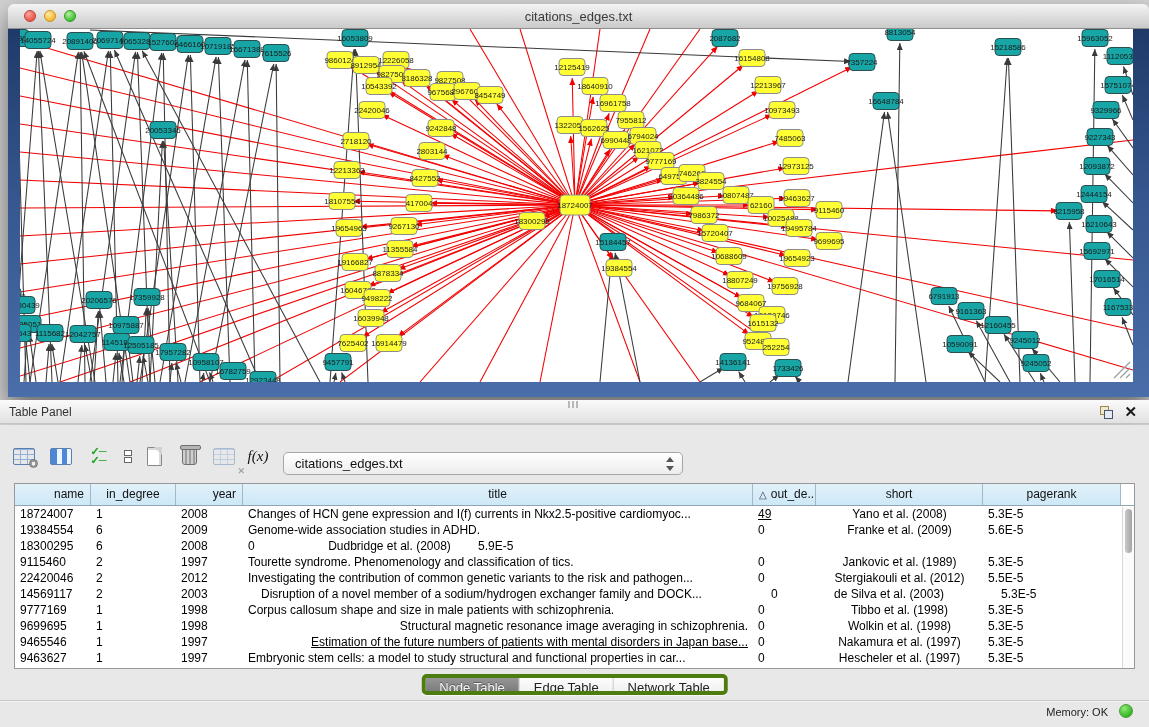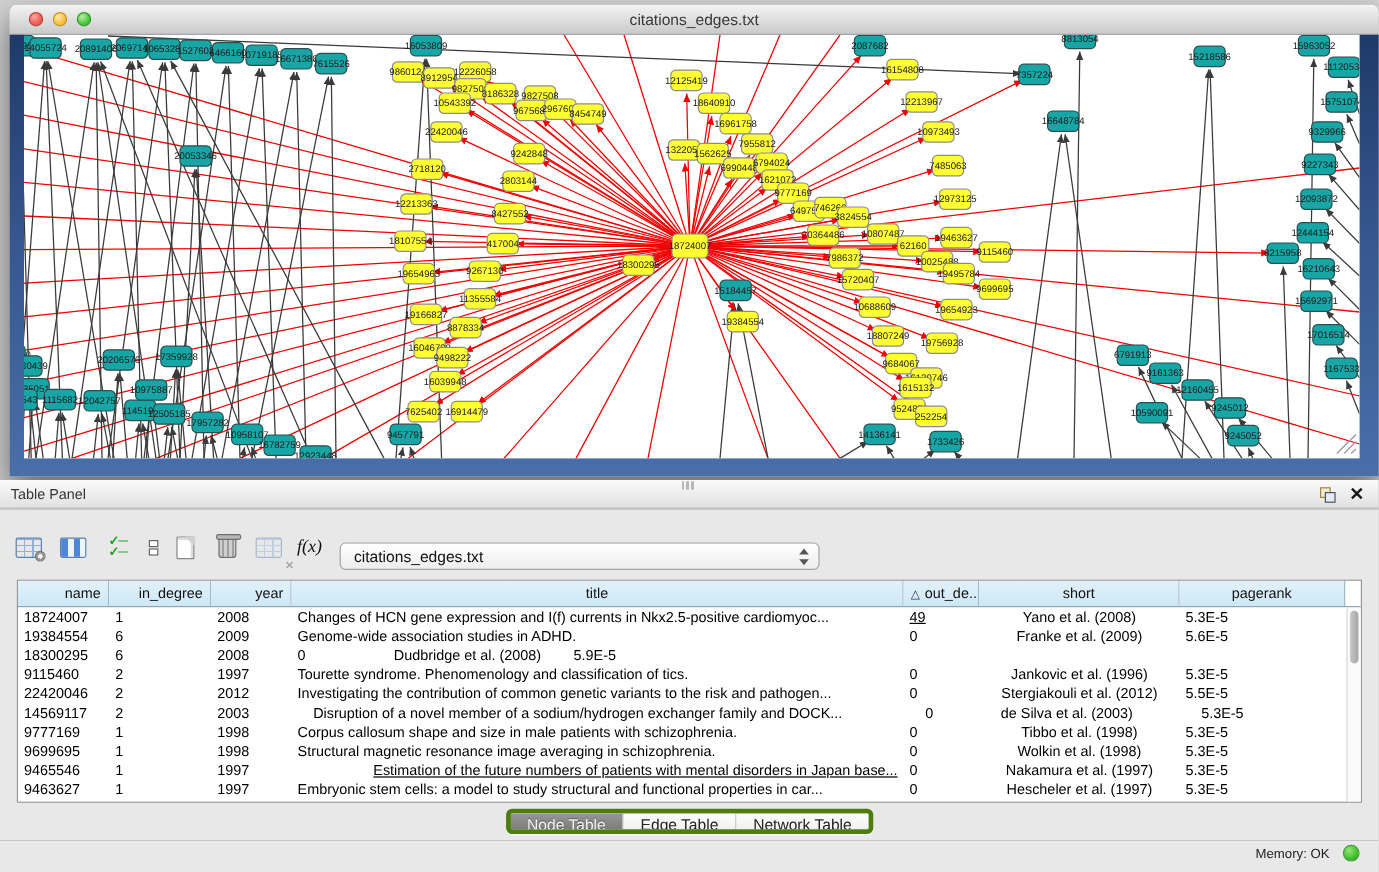--- a/index.html
+++ b/index.html
@@ -611,21 +611,21 @@
       </span>
     <div id="combo">
       <span>citations_edges.txt</span>
       <span class="steppers"></span>
     </div>
   </div>
 
   <div id="tablebox">
     <div id="thead">
         <div class="hcell" style="width: 76px; text-align: right;">name</div>
-        <div class="hcell" style="width: 85px; text-align: right;">in_degree</div>
+        <div class="hcell" style="width: 85px; text-align: center;">in_degree</div>
         <div class="hcell" style="width: 67px; text-align: right;">year</div>
         <div class="hcell" style="width: 510px; text-align: center;">title</div>
         <div class="hcell" style="width: 63px; text-align: left;"><span class="sorttri">△</span>out_de...</div>
         <div class="hcell" style="width: 167px; text-align: center;">short</div>
         <div class="hcell" style="width: 138px; text-align: center;">pagerank</div>
       </div>
     <div id="tbody">
         <div class="trow">
           <div class="tcell" style="width: 76px; text-align: left;">18724007</div>
           <div class="tcell" style="width: 85px; text-align: left;">1</div>
@@ -651,21 +651,21 @@
           <div class="tcell" style="width: 63px; text-align: left;">0</div>
           <div class="tcell" style="width: 167px; text-align: center;">Dudbridge et al. (2008)</div>
           <div class="tcell" style="width: 138px; text-align: left;">5.9E-5</div>
         </div>
         <div class="trow">
           <div class="tcell" style="width: 76px; text-align: left;">9115460</div>
           <div class="tcell" style="width: 85px; text-align: left;">2</div>
           <div class="tcell" style="width: 67px; text-align: left;">1997</div>
           <div class="tcell" style="width: 510px; text-align: left;">Tourette syndrome. Phenomenology and classification of tics.</div>
           <div class="tcell" style="width: 63px; text-align: left;">0</div>
-          <div class="tcell" style="width: 167px; text-align: center;">Jankovic et al. (1996)</div>
+          <div class="tcell" style="width: 167px; text-align: center;">Jankovic et al. (1989)</div>
           <div class="tcell" style="width: 138px; text-align: left;">5.3E-5</div>
         </div>
         <div class="trow">
           <div class="tcell" style="width: 76px; text-align: left;">22420046</div>
           <div class="tcell" style="width: 85px; text-align: left;">2</div>
           <div class="tcell" style="width: 67px; text-align: left;">2012</div>
           <div class="tcell" style="width: 510px; text-align: left;">Investigating the contribution of common genetic variants to the risk and pathogen...</div>
           <div class="tcell" style="width: 63px; text-align: left;">0</div>
           <div class="tcell" style="width: 167px; text-align: center;">Stergiakouli et al. (2012)</div>
           <div class="tcell" style="width: 138px; text-align: left;">5.5E-5</div>
@@ -685,21 +685,21 @@
           <div class="tcell" style="width: 67px; text-align: left;">1998</div>
           <div class="tcell" style="width: 510px; text-align: left;">Corpus callosum shape and size in male patients with schizophrenia.</div>
           <div class="tcell" style="width: 63px; text-align: left;">0</div>
           <div class="tcell" style="width: 167px; text-align: center;">Tibbo et al. (1998)</div>
           <div class="tcell" style="width: 138px; text-align: left;">5.3E-5</div>
         </div>
         <div class="trow">
           <div class="tcell" style="width: 76px; text-align: left;">9699695</div>
           <div class="tcell" style="width: 85px; text-align: left;">1</div>
           <div class="tcell" style="width: 67px; text-align: left;">1998</div>
-          <div class="tcell" style="width: 510px; text-align: left;">Structural magnetic resonance image averaging in schizophrenia.</div>
+          <div class="tcell" style="width: 510px; text-align: right;">Structural magnetic resonance image averaging in schizophrenia.</div>
           <div class="tcell" style="width: 63px; text-align: left;">0</div>
           <div class="tcell" style="width: 167px; text-align: center;">Wolkin et al. (1998)</div>
           <div class="tcell" style="width: 138px; text-align: left;">5.3E-5</div>
         </div>
         <div class="trow">
           <div class="tcell" style="width: 76px; text-align: left;">9465546</div>
           <div class="tcell" style="width: 85px; text-align: left;">1</div>
           <div class="tcell" style="width: 67px; text-align: left;">1997</div>
           <div class="tcell" style="width: 510px; text-align: right; text-decoration: underline;">Estimation of the future numbers of patients with mental disorders in Japan base...</div>
           <div class="tcell" style="width: 63px; text-align: left;">0</div>

